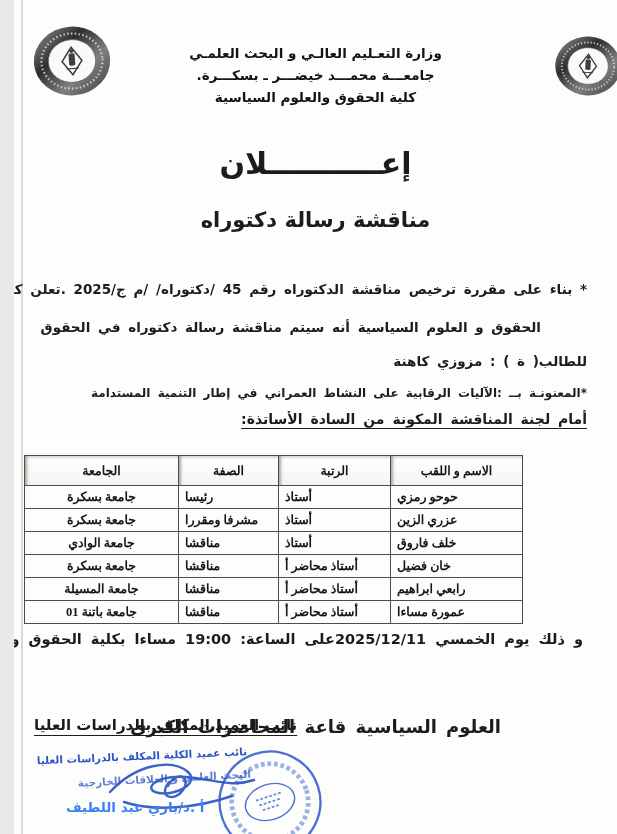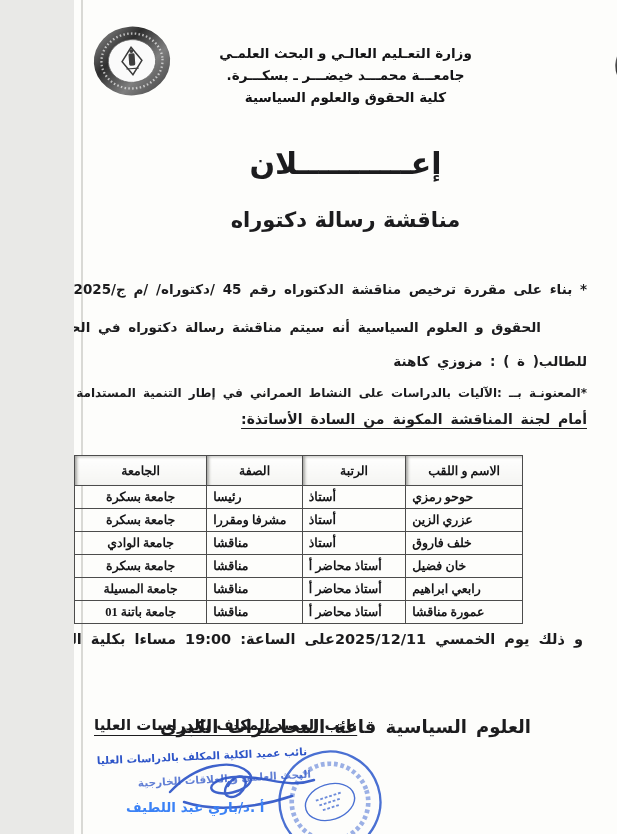--- a/index.html
+++ b/index.html
@@ -3,21 +3,21 @@
 <meta charset="utf-8">
 <style>
   html,body{margin:0;padding:0;}
   body{
     width:617px;height:834px;
     background:#e9e9e7;
     font-family:"DejaVu Sans", sans-serif;
     color:#1c1c1e;
   }
   .page{
-    position:relative;width:543px;height:834px;
+    position:relative;width:603px;height:834px;
     background:#fdfdfb;overflow:hidden;direction:rtl;
   }
   .scan-edge{
     position:absolute;left:7px;top:0;width:2px;height:100%;
     background:#c9c9c5;opacity:.7;
   }
   
   .seal{position:absolute;}
   .seal-left{left:16px;top:22px;width:84px;height:78px;transform:rotate(-4deg);}
   .seal-right{left:538px;top:27px;width:72px;height:78px;transform:rotate(3deg);}
@@ -149,21 +149,21 @@
   <div class="subtitle">مناقشة رسالة دكتوراه</div>
 
   <div class="bline b1">* بناء على مقررة ترخيص مناقشة الدكتوراه رقم  45  /دكتوراه/ /م ج/2025 .تعلن كلية</div>
   <div class="bline b2">الحقوق و العلوم  السياسية أنه سيتم مناقشة رسالة دكتوراه  في الحقوق</div>
   <div class="bline b3">
     <span>للطالب( ة ) :</span>
     <span> </span>
     <span>مزوزي كاهنة</span>
   </div>
   <div class="bline b4">
-    <span>*المعنونـة بــ :</span><span>الآليات بالدراسات على النشاط العمراني في إطار التنمية المستدامة</span>
+    <span>*المعنونـة بــ :</span><span>الآليات الرقابية على النشاط العمراني في إطار التنمية المستدامة</span>
   </div>
   <div class="bline b5">أمام لجنة المناقشة المكونة من السادة الأساتذة:</div>
 
   <table class="committee">
     <colgroup>
         <col style="width:132px">
         <col style="width:112px">
         <col style="width:100px">
         <col style="width:154px">
       </colgroup>
@@ -200,21 +200,21 @@
         <td class="c-role">مناقشا</td>
         <td class="c-univ">جامعة بسكرة</td>
       </tr>
       <tr>
         <td class="c-name">رابعي ابراهيم</td>
         <td class="c-rank">أستاذ  محاضر أ</td>
         <td class="c-role">مناقشا</td>
         <td class="c-univ">جامعة المسيلة</td>
       </tr>
       <tr>
-        <td class="c-name">عمورة مناقشا</td>
+        <td class="c-name">عمورة مساءا</td>
         <td class="c-rank">أستاذ  محاضر أ</td>
         <td class="c-role">مناقشا</td>
         <td class="c-univ">جامعة باتنة 01</td>
       </tr>
     </tbody>
   </table>
 
   <div class="date-line">و ذلك يوم  الخمسي  2025/12/11على الساعة:  19:00  مساءا  بكلية الحقوق و</div>
   <div class="venue-line">العلوم السياسية  قاعة المحاضرات الكبرى</div>
 

